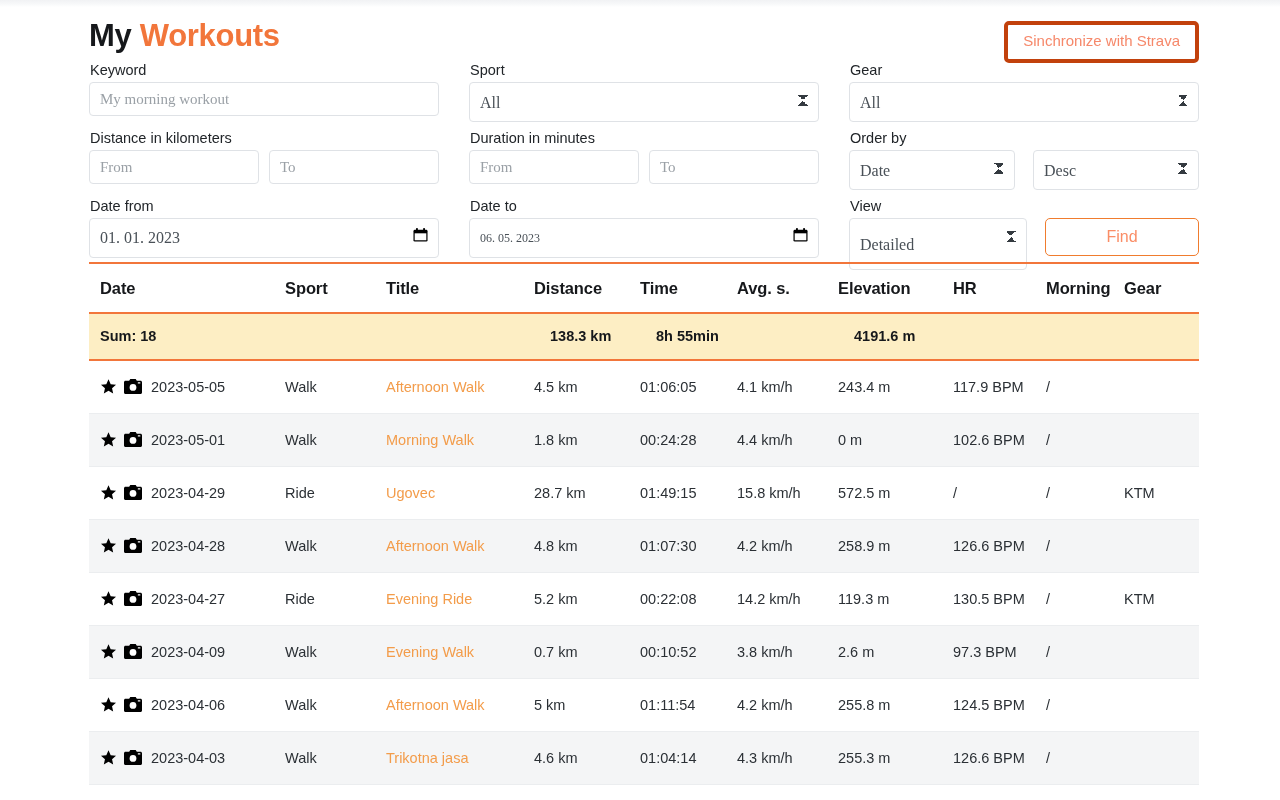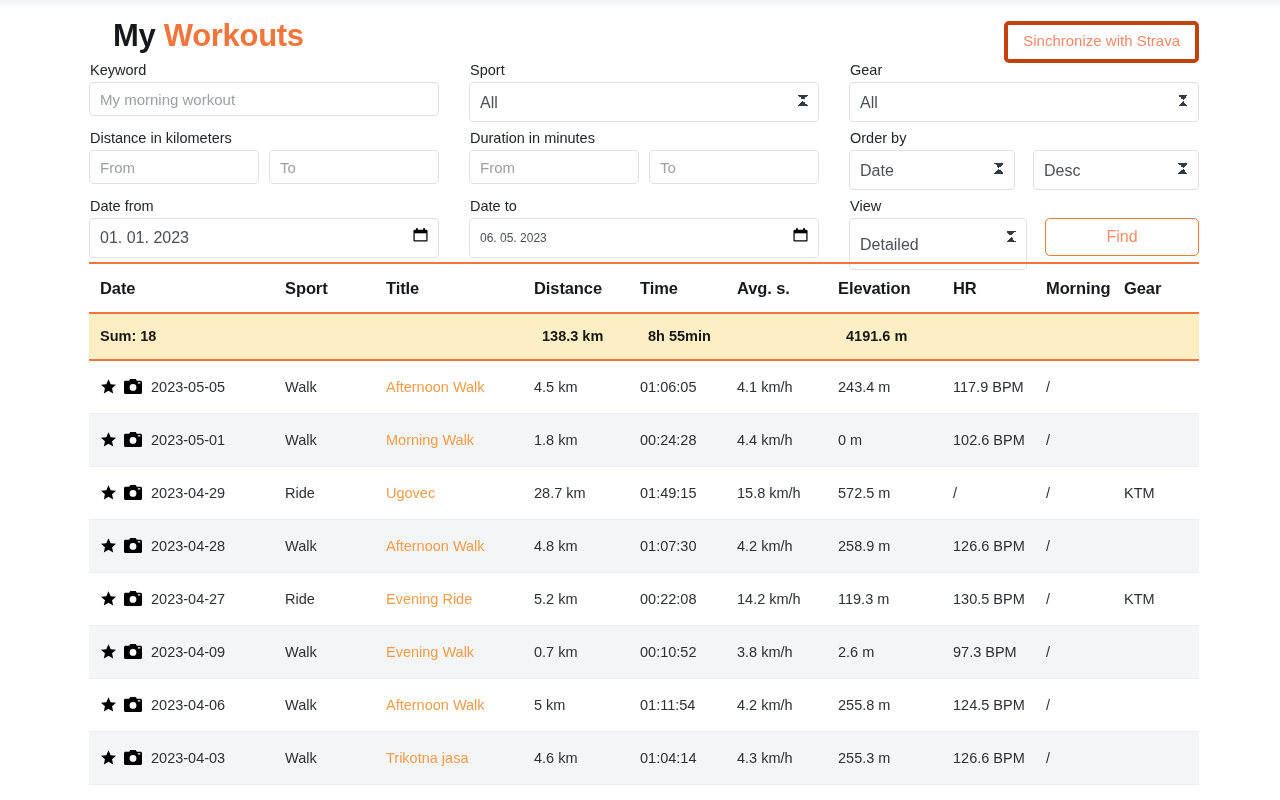--- a/index.html
+++ b/index.html
@@ -13,21 +13,21 @@
   }
   .top-edge {
     position: absolute; top: 0; left: 0;
     width: 1280px; height: 7px;
     background: linear-gradient(to bottom, #f1f2f4 0%, #f7f8f9 55%, #ffffff 100%);
   }
   .page { position: relative; width: 1280px; height: 800px; }
   .wrap { position: absolute; left: 89px; top: 0; width: 1110px; }
 
   
-  .hdr { position: relative; height: 62px; margin-left: 24px; }
+  .hdr { position: relative; height: 62px; }
   .title {
     position: absolute; left: 0; top: 18px;
     font-size: 31px; font-weight: 700; letter-spacing: -0.3px;
     color: #16181b; white-space: nowrap;
   }
   .title .accent { color: #f2763b; }
   .btn-strava {
     position: absolute; right: 0; top: 21px;
     padding: 8px 15px 9px;
     border: 4px solid #c2410c;
@@ -46,21 +46,21 @@
   .fcol.c1 { left: 0;   width: 350px; }
   .fcol.c2 { left: 380; }
   .lbl {
     font-size: 14.5px; color: #212529; line-height: 17px;
     margin: 0 0 3px 1px; display: block; white-space: nowrap;
   }
   .fld {
     width: 100%; height: 34px;
     border: 1px solid #dfe2e6; border-radius: 4px;
     background: #fff; color: #495057;
-    font-size: 15px; font-family: Liberation Sans, sans-serif;
+    font-size: 15px; font-family: Liberation Serif, serif;
     padding: 0 10px; outline: none;
   }
   .fld::placeholder { color: #9aa0a6; }
   .fld.sel {
     appearance: none; -webkit-appearance: none;
     padding-right: 26px;
     background-image:
       linear-gradient(45deg, transparent 50%, #343a40 50%),
       linear-gradient(135deg, #343a40 50%, transparent 50%),
       linear-gradient(45deg, #343a40 50%, transparent 50%),
@@ -94,21 +94,21 @@
   table { width: 100%; border-collapse: collapse; table-layout: fixed; }
   thead th {
     text-align: left; font-size: 16.5px; font-weight: 700;
     color: #16181b; padding: 15px 0 14px; letter-spacing: -0.1px;
   }
   .sum-row td {
     background: #fdeec4;
     border-top: 2px solid #f2763b;
     border-bottom: 2px solid #f2763b;
     font-size: 14.5px; font-weight: 700; color: #16181b;
-    padding: 14px 8px 15px;
+    padding: 14px 16px 15px;
   }
   tbody.body tr td {
     font-size: 14.5px; color: #2b3035;
     padding: 17px 0 18px; vertical-align: middle;
     border-bottom: 1px solid #ebedef;
   }
   tbody.body tr:nth-child(even) td { background: #f4f5f6; }
   .ttl { color: #f39c4a; text-decoration: none; cursor: pointer; }
   .icons { display: inline-flex; align-items: center; gap: 7px; vertical-align: -3px; margin-right: 9px; }
   .dt { white-space: nowrap; }

